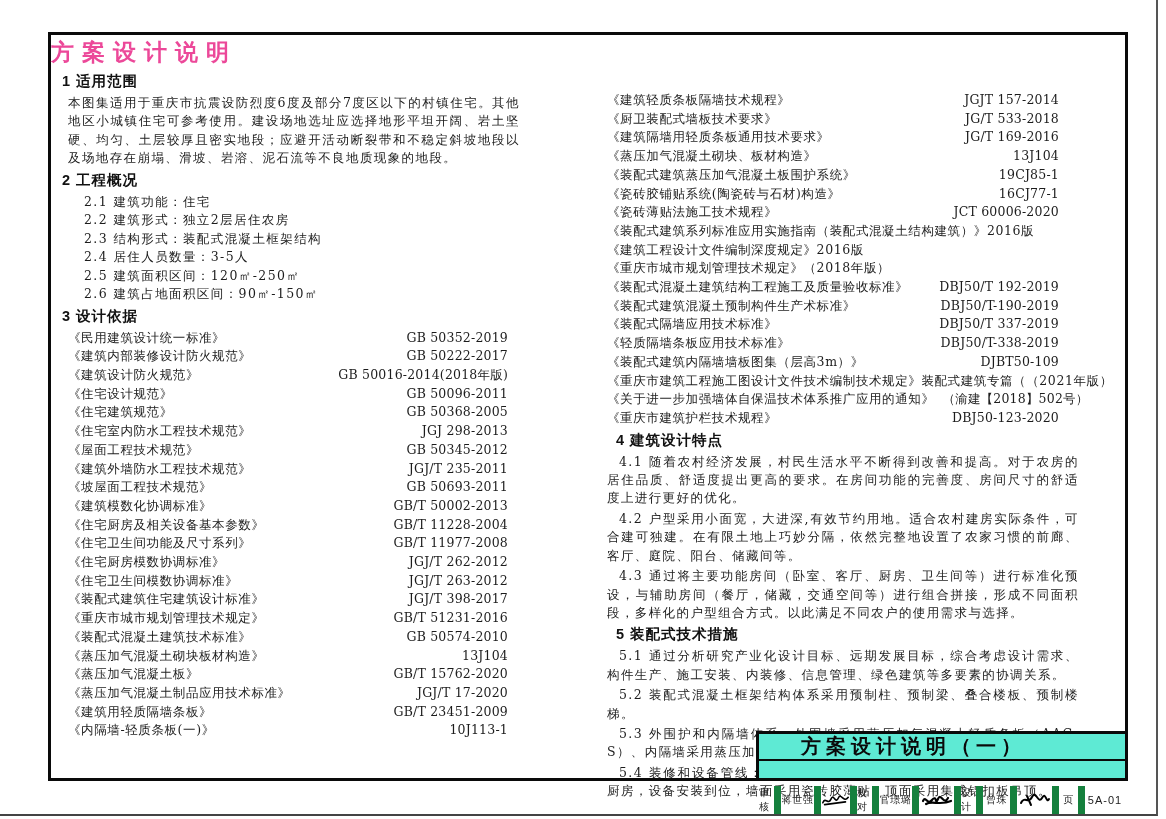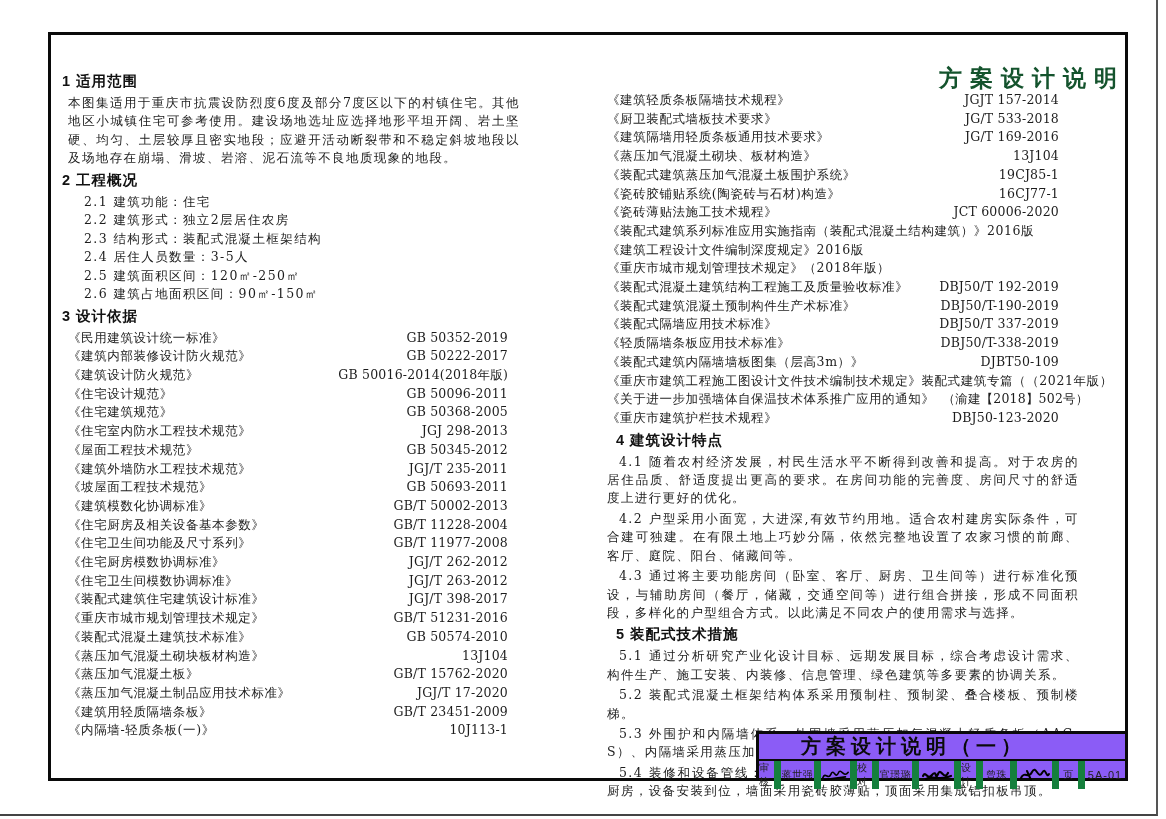--- a/index.html
+++ b/index.html
@@ -5,23 +5,23 @@
   * { margin:0; padding:0; box-sizing:border-box; }
   html,body { width:1166px; height:819px; background:#fff; overflow:hidden; }
   body { font-family:"DejaVu Serif","Liberation Serif",serif; color:#1c1c1c; position:relative; }
 
   .paper-edge { position:absolute; left:0; top:0; width:1158px; height:816px;
     border-right:2px solid #555; border-bottom:2px solid #444; pointer-events:none; }
 
   .frame { position:absolute; left:48px; top:32px; width:1080px; height:749px;
     border:3px solid #0a0a0a; background:#fff; }
 
-  .doc-title { position:absolute; top:28px; left:0; width:100%; text-align:right;
+  .doc-title { position:absolute; top:2px; left:0; width:100%; text-align:left;
     font-family:"Liberation Sans","DejaVu Sans",sans-serif;
-    font-size:23px; font-weight:bold; letter-spacing:8px; color:#14532d; }
+    font-size:23px; font-weight:bold; letter-spacing:8px; color:#ec4899; }
 
   .col { position:absolute; }
   .col-left  { left:17px; top:34px; width:452px; }
   .col-right { left:556px; top:56px; width:472px; }
 
   h2.sec { font-family:"Liberation Sans","DejaVu Sans",sans-serif;
     font-size:14.5px; font-weight:bold; letter-spacing:1px; color:#111;
     margin:3px 0 4px -6px; line-height:18px; }
   .col-right h2.sec { margin-left:9px; }
 
@@ -34,21 +34,21 @@
 
   .refs { width:440px; }
   .col-right .refs { width:452px; margin-bottom:2px; }
   .ref-row { display:flex; justify-content:space-between; align-items:baseline;
     font-size:12.5px; line-height:18.7px; letter-spacing:0.6px; white-space:nowrap; }
   .ref-name { flex:0 1 auto; }
   .ref-code { flex:0 0 auto; padding-left:8px; letter-spacing:0.2px;
     font-family:"DejaVu Serif","Liberation Serif",serif; }
 
   .titleblock { position:absolute; right:-3px; bottom:-3px; width:372px; height:50px;
-    border:3px solid #0a0a0a; background:#8b5cf6; display:flex; flex-direction:column; }
+    border:3px solid #0a0a0a; background:#5eead4; display:flex; flex-direction:column;gap:25px; }
   .tb-title { height:27px; border-bottom:2px solid #0a0a0a; display:flex; align-items:center;
     padding-left:42px; font-family:"Liberation Sans","DejaVu Sans",sans-serif;
     font-size:20px; font-weight:bold; letter-spacing:5px; color:#0a0a0a; line-height:25px; }
   .tb-row { flex:1; display:flex; align-items:stretch;
     font-family:"Liberation Sans","DejaVu Sans",sans-serif; font-size:10px; }
   .tb-cell { display:flex; align-items:center; justify-content:center;
     border-right:7px solid #15803d; overflow:hidden; color:#222; letter-spacing:0.5px; }
   .tb-cell:last-child { border-right:none; }
   .tb-cell.sig svg { display:block; }
   .tb-cell.pageno { font-size:11px; letter-spacing:1px; }

